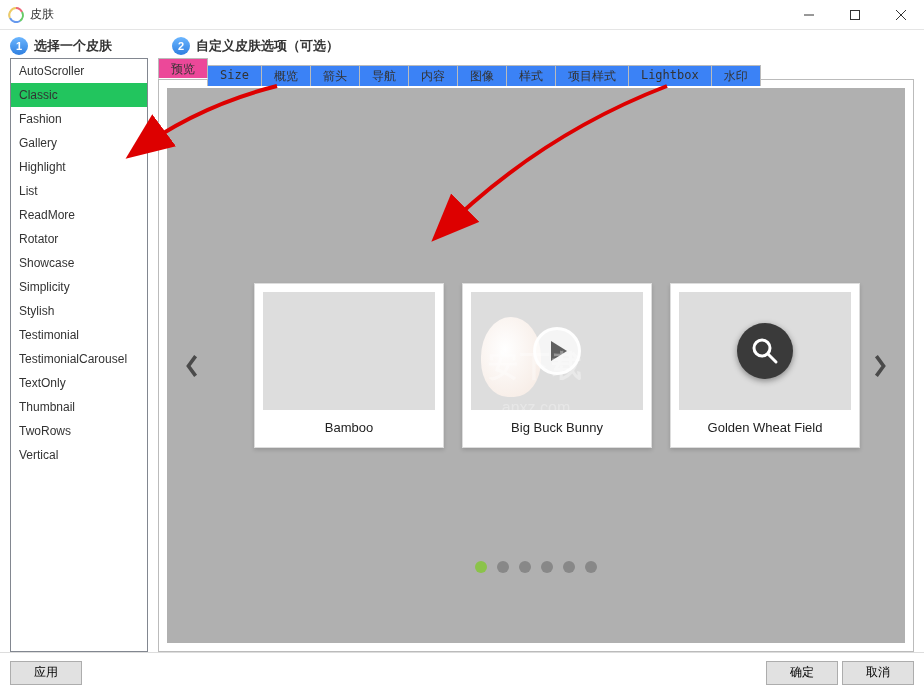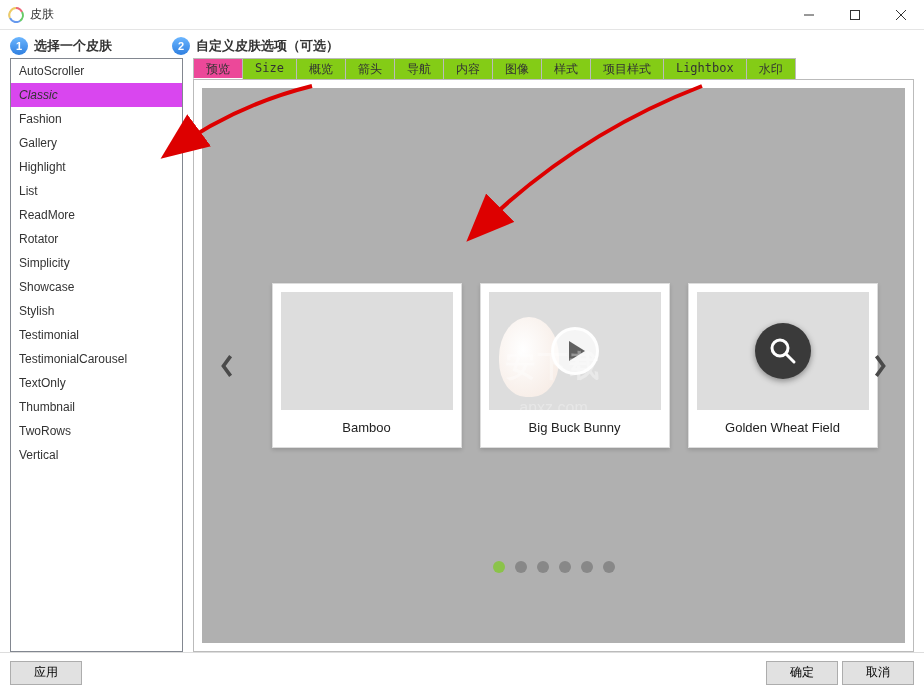--- a/index.html
+++ b/index.html
@@ -10,27 +10,27 @@
 .titlebar .title { font-size: 12px; color: #333; flex: 0 0 auto; }
 .titlebar .spacer { flex: 1; }
 .titlebar .winbtn { width: 46px; height: 30px; display: flex; align-items: center; justify-content: center; font-size: 12px; color: #333; }
 .titlebar .winbtn svg { width: 10px; height: 10px; }
 
 .steps { height: 28px; display: flex; align-items: center; padding: 6px 10px 2px 10px; font-size: 13px; color: #333; }
 .step-badge { width: 18px; height: 18px; border-radius: 50%; background: linear-gradient(#6bb6ff,#2f7fe0); color: #fff; font-size: 11px; display: inline-flex; align-items: center; justify-content: center; margin-right: 6px; font-weight: bold; }
 .step-label { margin-right: 60px; font-weight: bold; }
 
 .body { display: flex; height: 594px; padding: 0 10px; }
-.skin-list { width: 173px; border: 1px solid #828790; background: #fff; overflow: auto; }
+.skin-list { width: 138px; border: 1px solid #828790; background: #fff; overflow: auto; }
 .skin-item { padding: 5px 8px; font-size: 12px; color: #333; cursor: default; }
-.skin-item.selected { background: #d946ef; font-style: italic; }
+.skin-item.selected { background: #22c55e; }
 
 .right-panel { flex: 1; margin-left: 10px; display: flex; flex-direction: column; }
 .tabs { height: 22px; display: flex; border-bottom: 1px solid #bbb; font-size: 12px; }
-.tab { padding: 2px 12px; border: 1px solid #bbb; border-bottom: none; margin-right: -1px; background: #84cc16; position: relative; top: 0px; color: #333; font-family: SimSun, "宋体", monospace; }
+.tab { padding: 2px 12px; border: 1px solid #bbb; border-bottom: none; margin-right: -1px; background: #3b82f6; position: relative; top: 7px; color: #333; font-family: SimSun, "宋体", monospace; }
 .tab.active { background: #ec4899; border-bottom: 1px solid #fff; top: 0px; z-index: 1; }
 
 .preview-area { flex: 1; border: 1px solid #bbb; border-top: none; padding: 8px; display: flex; }
 .preview-gray { flex: 1; background: #b0b0b0; display: flex; align-items: center; justify-content: center; position: relative; }
 .arrow { width: 30px; height: 40px; display: flex; align-items: center; justify-content: center; color: #444; cursor: pointer; }
 .arrow svg { width: 18px; height: 28px; }
 
 .cards { display: flex; gap: 18px; margin: 0 14px; padding-left: 42px; }
 .card { width: 190px; background: #fff; border: 1px solid #ddd; padding: 8px; text-align: center; box-shadow: 0 2px 4px rgba(0,0,0,0.15); }
 .card .thumb { width: 100%; height: 118px; background: #ddd; position: relative; overflow: hidden; margin-bottom: 10px; }
@@ -104,22 +104,22 @@
 <div class="body">
   <div class="skin-list" id="skin-list">
       <div class="skin-item">AutoScroller</div>
       <div class="skin-item selected">Classic</div>
       <div class="skin-item">Fashion</div>
       <div class="skin-item">Gallery</div>
       <div class="skin-item">Highlight</div>
       <div class="skin-item">List</div>
       <div class="skin-item">ReadMore</div>
       <div class="skin-item">Rotator</div>
+      <div class="skin-item">Showcase</div>
       <div class="skin-item">Simplicity</div>
-      <div class="skin-item">Showcase</div>
       <div class="skin-item">Stylish</div>
       <div class="skin-item">Testimonial</div>
       <div class="skin-item">TestimonialCarousel</div>
       <div class="skin-item">TextOnly</div>
       <div class="skin-item">Thumbnail</div>
       <div class="skin-item">TwoRows</div>
       <div class="skin-item">Vertical</div>
     </div>
 
   <div class="right-panel">

